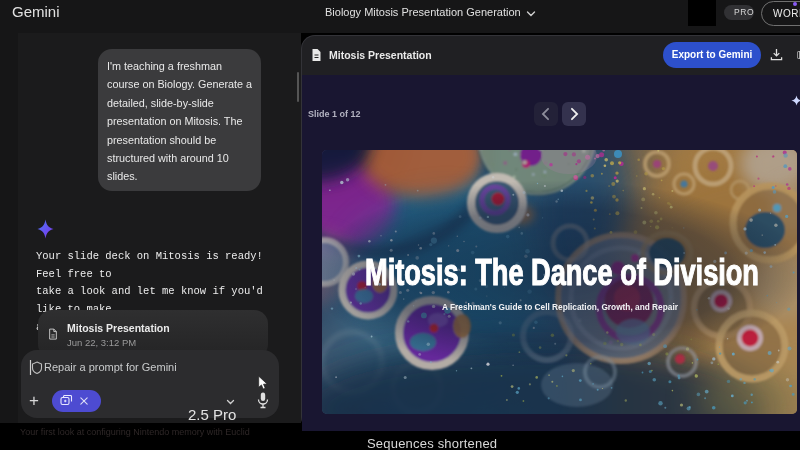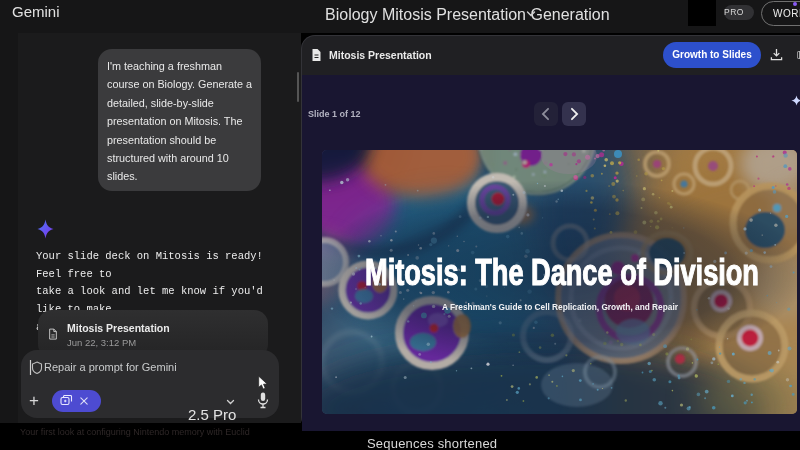--- a/index.html
+++ b/index.html
@@ -7,26 +7,26 @@
     font-family:"Liberation Sans", sans-serif; }
   .abs { position:absolute; }
   #stage { position:relative; width:784px; height:450px; background:#000; }
 </style>
 </head>
 <body>
 <div id="stage">
 
   <div class="abs" style="left:0;top:0;width:800px;height:33px;background:#161617;"></div>
   <div class="abs" style="left:12px;top:3px;font-size:15px;color:#e1e1e1;">Gemini</div>
-  <div class="abs" style="left:325px;top:6px;font-size:16px;color:#e0e0e0;">Biology Mitosis Presentation Generation</div>
+  <div class="abs" style="left:325px;top:6px;font-size:11px;color:#e0e0e0;">Biology Mitosis Presentation Generation</div>
   <svg class="abs" style="left:525px;top:8px;" width="12" height="12" viewBox="0 0 12 12">
       <path d="M2.5 4 L6 7.5 L9.5 4" stroke="#cfcfcf" stroke-width="1.4" fill="none" stroke-linecap="round"></path>
     </svg>
   <div class="abs" style="left:688px;top:0;width:28px;height:26px;background:#000;"></div>
-  <div class="abs" style="left:724px;top:5px;width:30px;height:15px;background:#313134;border-radius:8px;color:#d8d8d8;font-size:8.5px;letter-spacing:.5px;text-align:left;line-height:15px;">PRO</div>
+  <div class="abs" style="left:724px;top:5px;width:30px;height:15px;background:#313134;border-radius:8px;color:#d8d8d8;font-size:8.5px;letter-spacing:.5px;text-align:right;line-height:15px;">PRO</div>
   <div class="abs" style="left:761px;top:1px;width:70px;height:25px;border:1px solid #707070;border-radius:13px;color:#ededed;font-size:10px;line-height:23px;padding-left:11px;letter-spacing:.5px;">WORK</div>
   <div class="abs" style="left:793px;top:2px;width:4px;height:4px;border-radius:50%;background:#8a5cf6;"></div>
 
   <div class="abs" style="left:0;top:33px;width:301px;height:390px;background:#1b1b1c;"></div>
   <div class="abs" style="left:0;top:33px;width:18px;height:390px;background:#161617;"></div>
 
   <div class="abs" style="left:98px;top:49px;width:163px;height:142px;background:#3b3b3d;border-radius:14px;color:#e9e9e9;font-size:10.8px;line-height:18.4px;padding:8px 4px 8px 9px;white-space:nowrap;overflow:hidden;">I'm teaching a freshman<br>course on Biology. Generate a<br>detailed, slide-by-slide<br>presentation on Mitosis. The<br>presentation should be<br>structured with around 10<br>slides.</div>
 
   <div class="abs" style="left:297px;top:72px;width:2px;height:30px;background:#555;border-radius:2px;"></div>
 
@@ -81,21 +81,21 @@
   <svg class="abs" style="left:257px;top:375px;z-index:60;" width="12" height="16" viewBox="0 0 14 18">
     <path d="M2 1 L2 14 L5.2 11.2 L7.2 16 L9.6 15 L7.6 10.4 L11.8 10.2 Z" fill="#fff" stroke="#222" stroke-width="0.8"></path>
   </svg>
 
   <div class="abs" style="left:301px;top:35px;width:499px;height:396px;background:#202023;border:1px solid #333338;border-right:none;border-radius:14px 0 0 14px;"></div>
   <svg class="abs" style="left:311px;top:48px;" width="11" height="14" viewBox="0 0 11 14">
     <path d="M1.5 1 h5 l3 3 v9 h-8 z" fill="#e8e8e8"></path>
     <path d="M3.5 7 h4 M3.5 9.5 h4" stroke="#202023" stroke-width="1"></path>
   </svg>
   <div class="abs" style="left:329px;top:49px;font-size:10.5px;font-weight:bold;color:#eaeaea;">Mitosis Presentation</div>
-  <div class="abs" style="left:663px;top:42px;width:98px;height:26px;background:#2d50cc;border-radius:13px;color:#fff;font-size:10px;font-weight:bold;text-align:center;line-height:26px;">Growth to Slides</div>
+  <div class="abs" style="left:663px;top:42px;width:98px;height:26px;background:#2d50cc;border-radius:13px;color:#fff;font-size:10px;font-weight:bold;text-align:center;line-height:26px;">Export to Gemini</div>
   <svg class="abs" style="left:770px;top:48px;" width="13" height="14" viewBox="0 0 14 15">
     <path d="M7 1 v7 M4 5.5 L7 8.5 L10 5.5" stroke="#e0e0e0" stroke-width="1.4" fill="none"></path>
     <path d="M1.5 10 v2.5 h11 v-2.5" stroke="#e0e0e0" stroke-width="1.4" fill="none"></path>
   </svg>
   <svg class="abs" style="left:797px;top:48px;" width="4" height="14" viewBox="0 0 7 14">
     <rect x="0.5" y="1" width="12" height="12" rx="2" fill="none" stroke="#e0e0e0" stroke-width="1.3"></rect>
     <path d="M4.5 1 v12" stroke="#e0e0e0" stroke-width="1.3"></path>
   </svg>
 
   <div class="abs" style="left:302px;top:75px;width:498px;height:356px;background:#191631;"></div>

